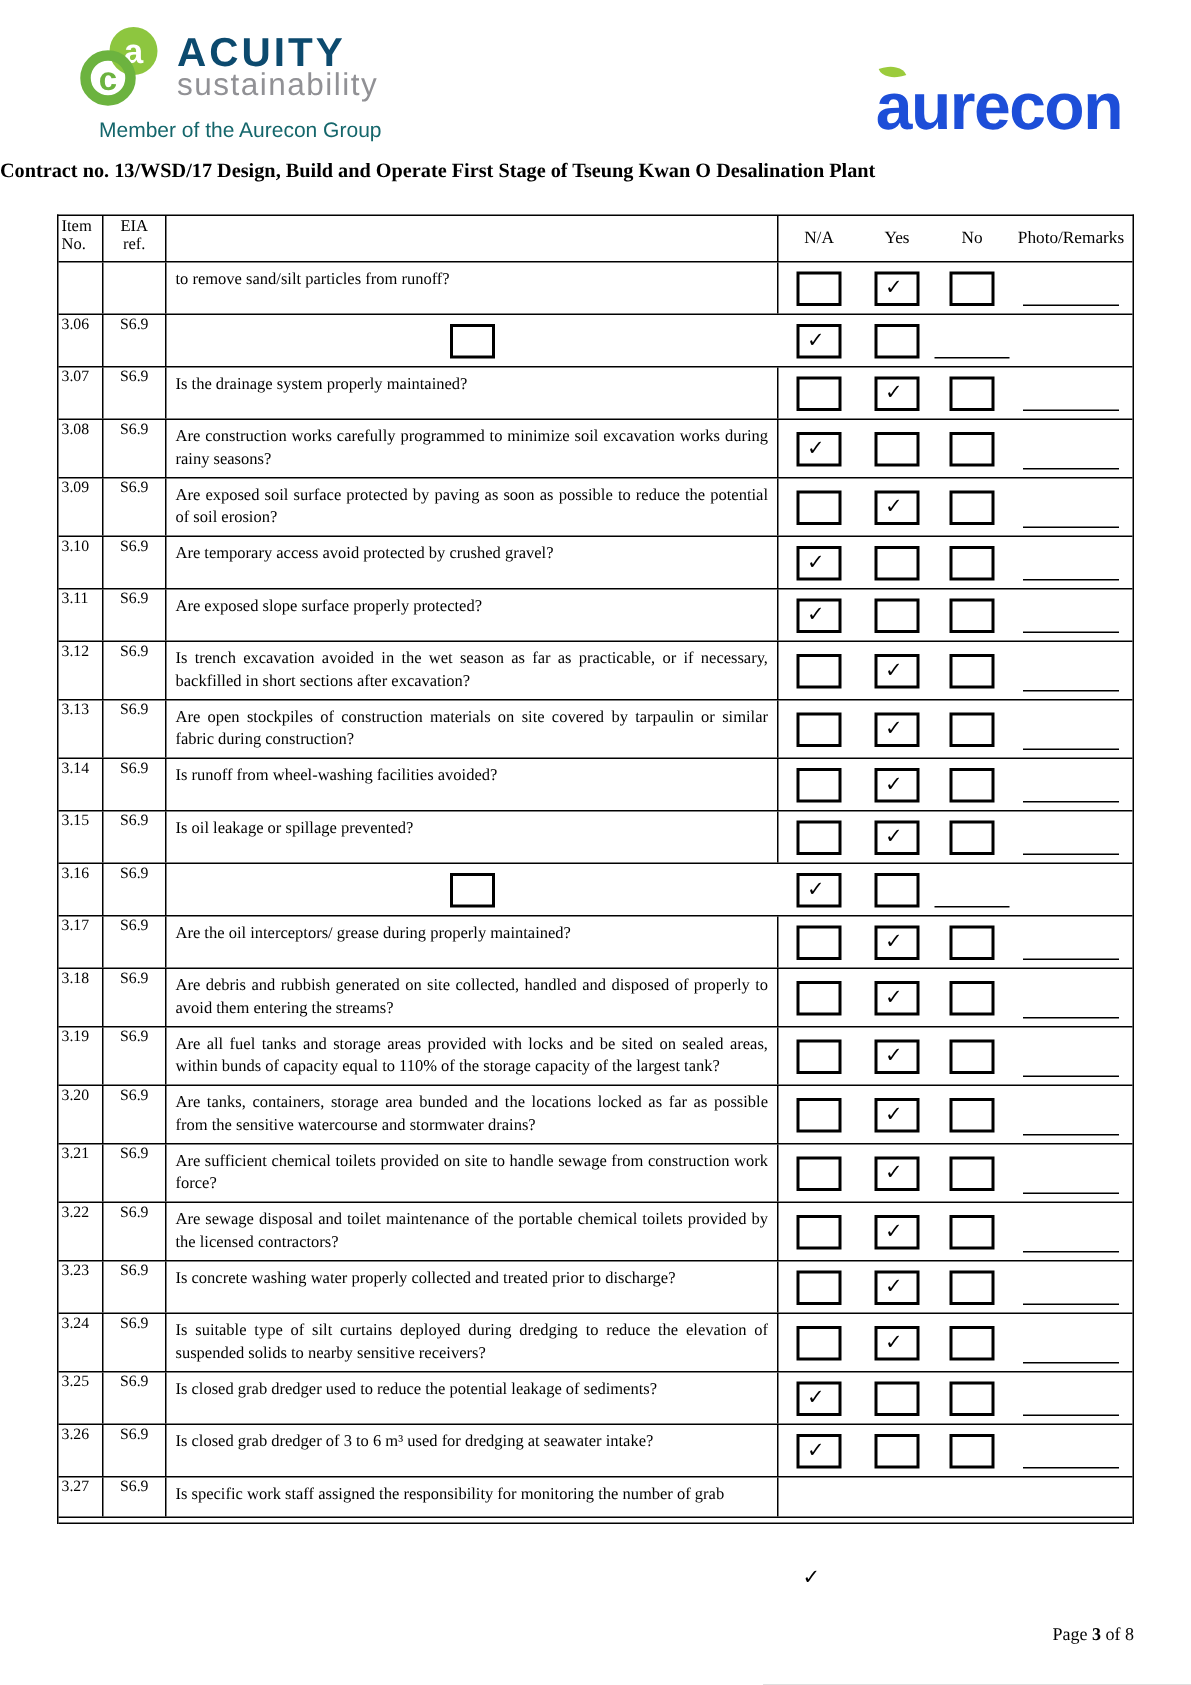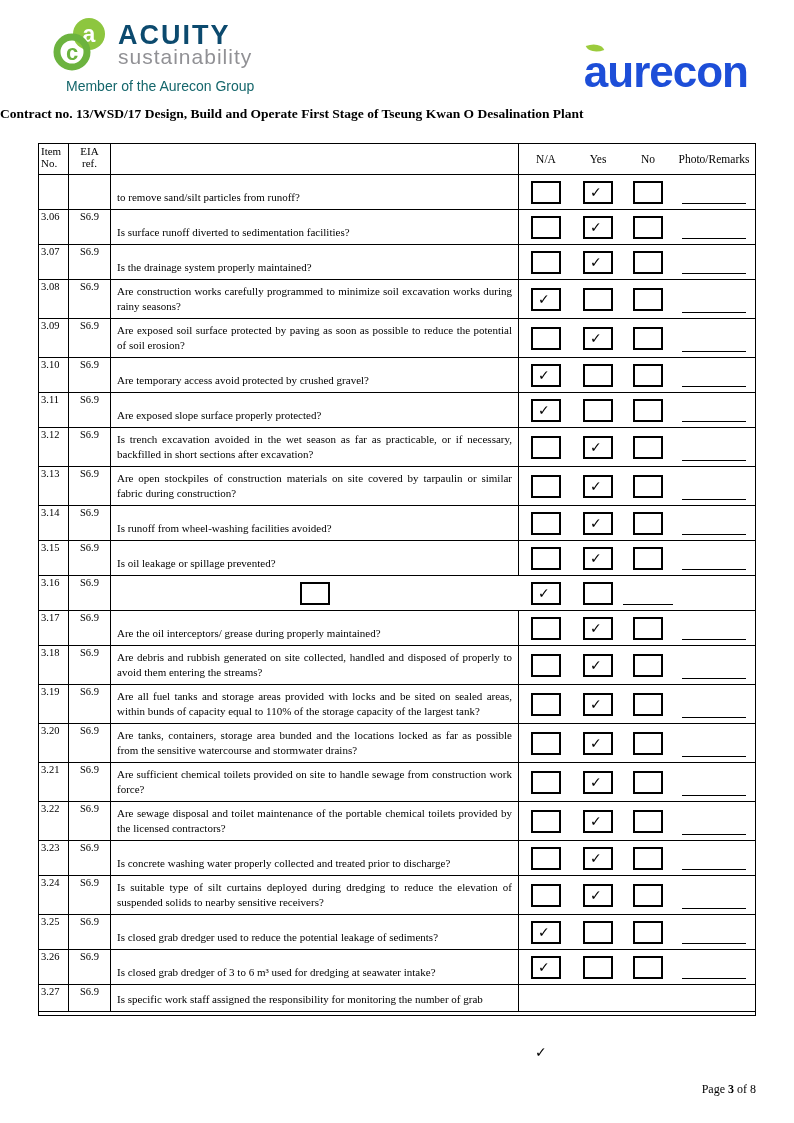--- a/index.html
+++ b/index.html
@@ -28,21 +28,21 @@
   
   .table-wrap{position:absolute;top:127px;left:38px;width:718px;
               border:1.5px solid #000;border-bottom:none;box-sizing:border-box;margin-top:16px;}
   .trow{display:grid;grid-template-columns:30px 42px 408px 54px 50px 50px 1fr;
         border-bottom:1px solid #000;min-height:34px;}
   .trow.hdr{min-height:30px;border-bottom:1px solid #000;}
   .c{box-sizing:border-box;}
   .c.b{border-right:1px solid #000;}
   .cell-item{font-size:10.5px;padding:1px 2px;line-height:12px;}
   .cell-eia{font-size:10.5px;padding:1px 3px;line-height:12px;text-align:center;}
-  .cell-q{display:flex;align-items:flex-end;padding:4px 6px;}
+  .cell-q{display:flex;align-items:flex-start;padding:4px 6px;}
   .cell-q span{width:100%;font-size:11px;line-height:15px;text-align:justify;}
   .cell-chk{display:flex;align-items:center;justify-content:center;}
   .checkbox{position:relative;width:26px;height:19px;border:2px solid #000;background:#fff;}
   .tick{position:absolute;left:5px;top:1px;font-size:14px;font-weight:bold;line-height:16px;
         font-family:"DejaVu Sans",sans-serif;}
   .cell-rem{display:flex;align-items:flex-end;justify-content:center;}
   .remark-line{width:64px;border-bottom:1.5px solid #000;margin-bottom:5px;}
   .hdr .hc{font-size:11px;display:flex;align-items:flex-start;}
   .hdr .hc.center{justify-content:center;align-items:center;font-size:11.5px;}
   .trow.partial{min-height:26px;border-bottom:none;}
@@ -118,23 +118,20 @@
       </span>
     </div>
     <div class="c cell-rem">
       <span class="remark-line"></span>
     </div>
   </div>
 
   <div class="trow">
     <div class="c b cell-item">3.06</div>
     <div class="c b cell-eia">S6.9</div>
-    <div class="c b cell-q">
-      <span>Is surface runoff diverted to sedimentation facilities?</span>
-    </div>
     <div class="c cell-chk">
       <span class="checkbox">
         <span class="tick"></span>
       </span>
     </div>
     <div class="c cell-chk">
       <span class="checkbox">
         <span class="tick">✓</span>
       </span>
     </div>

